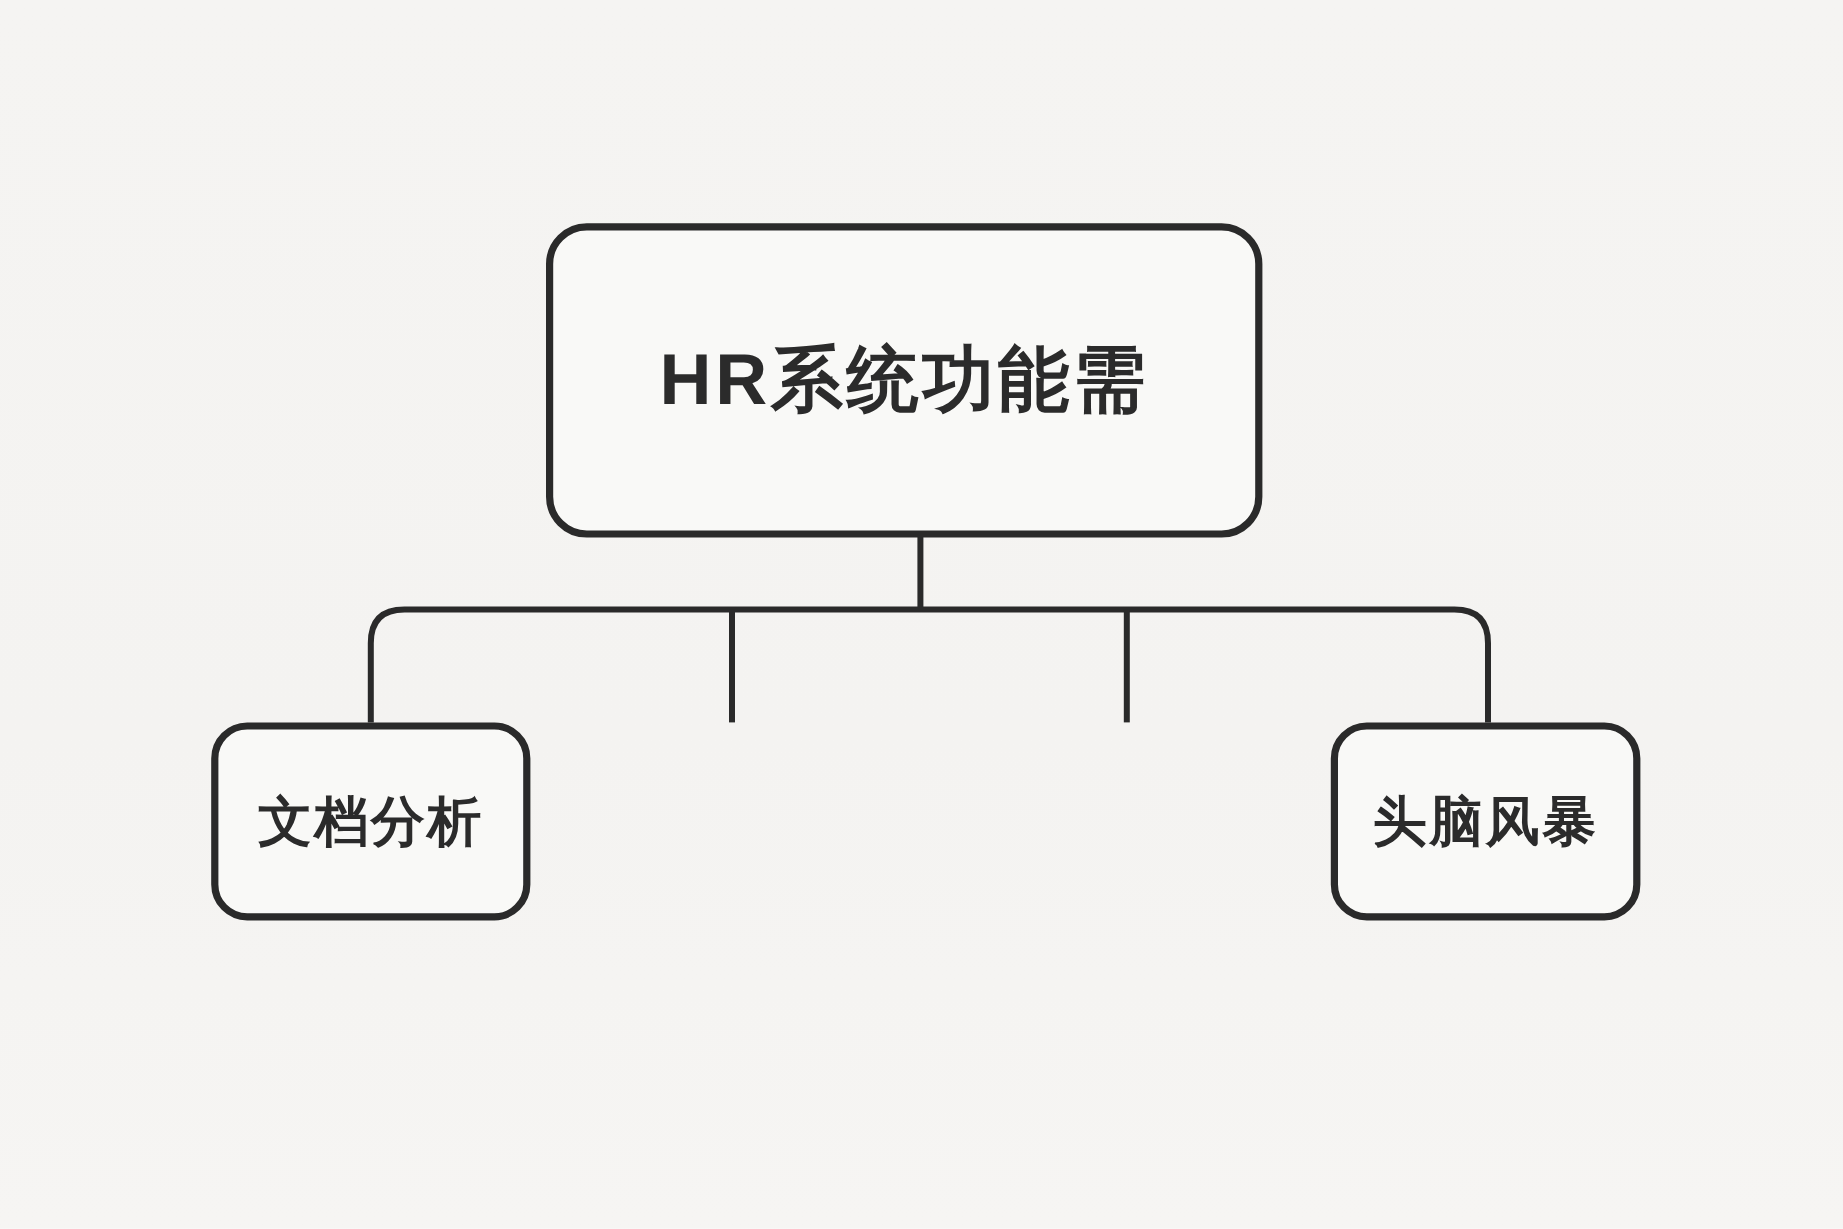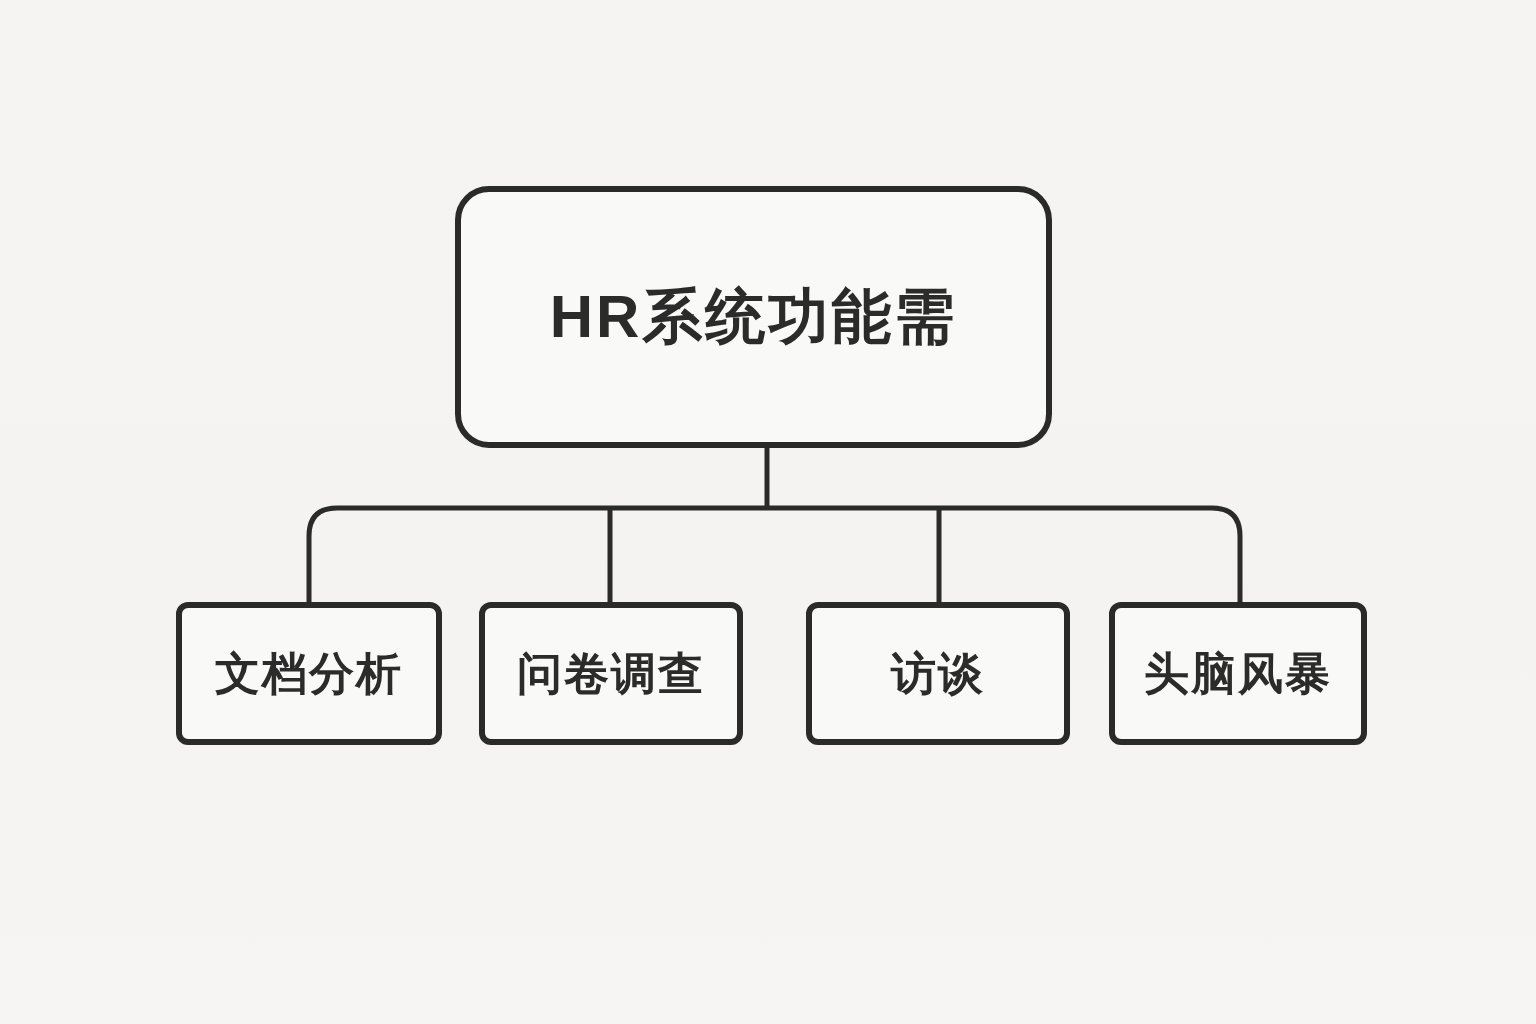--- a/index.html
+++ b/index.html
@@ -52,22 +52,22 @@
   }
   .node-root .line {
     font-size: 60px;
     font-weight: 700;
     line-height: 78px;
     letter-spacing: 3px;
     white-space: nowrap;
   }
   .node-child {
     top: 602px;
-    height: 143px;
-    border-radius: 12px;
+    height: 165px;
+    border-radius: 30px;
   }
   .node-child .label {
     font-size: 45px;
     font-weight: 700;
     letter-spacing: 2px;
     white-space: nowrap;
   }
   .node-child-1 { left: 176px;  width: 266px; }
   .node-child-2 { left: 479px;  width: 264px; }
   .node-child-3 { left: 806px;  width: 264px; }
@@ -86,25 +86,19 @@
   </svg>
 
   <div class="node node-root">
     <div class="line">HR系统功能需</div>
   </div>
 
   <div class="node node-child node-child-1">
     <div class="label">文档分析</div>
   </div>
 
-  <div class="node node-child node-child-2">
-    <div class="label">问卷调查</div>
-  </div>
 
-  <div class="node node-child node-child-3">
-    <div class="label">访谈</div>
-  </div>
 
   <div class="node node-child node-child-4">
     <div class="label">头脑风暴</div>
   </div>
 
 </div>
 
 </body></html>

